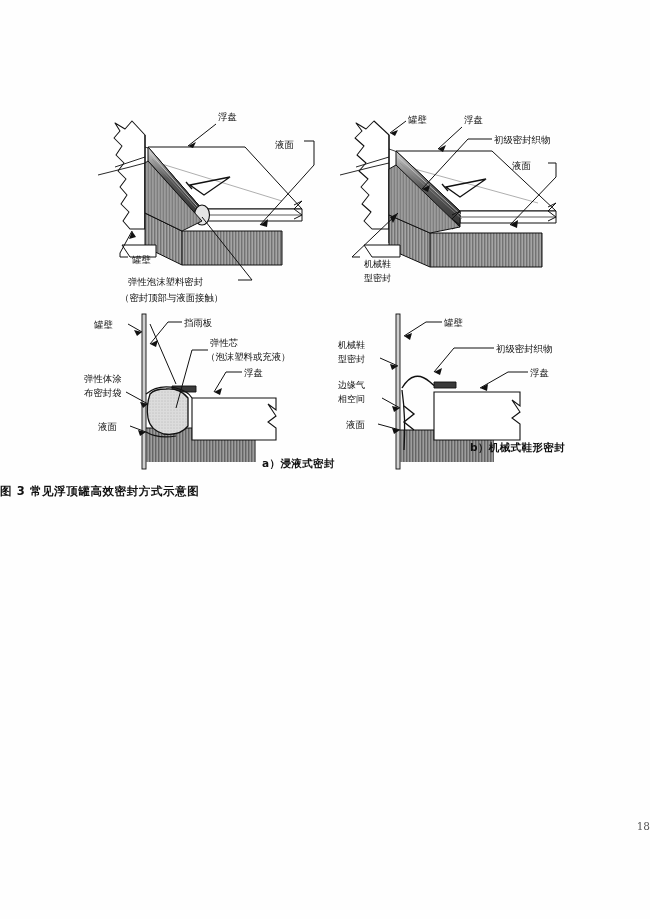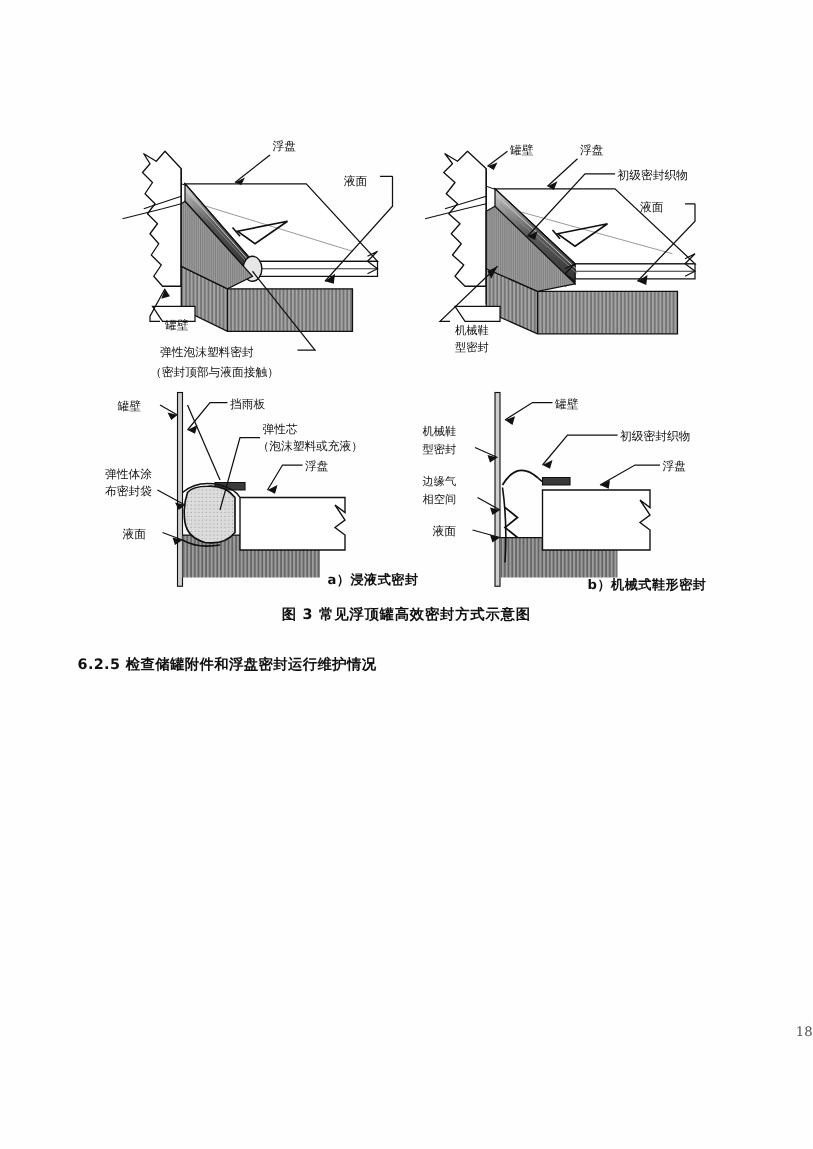--- a/index.html
+++ b/index.html
@@ -44,28 +44,28 @@
 
   .sublabel {
     position: absolute;
     font-size: 10.5px;
     font-weight: bold;
     letter-spacing: .4px;
     white-space: nowrap;
     color: #111;
   }
   .sub-a { left: 152px; top: 352px; margin-left: 48px; }
-  .sub-b { left: 408px; top: 356px; }
+  .sub-b { left: 408px; top: 336px; }
 
   
   .fig-caption {
     position: absolute;
     left: 0; right: 0;
     top: 484px;
-    text-align: center;
+    text-align: left;
     font-size: 11.5px;
     font-weight: bold;
     letter-spacing: .6px;
     color: #111;
   }
 
   .section-heading {
     position: absolute;
     left: 62px;
     top: 524px;
@@ -369,18 +369,17 @@
         <path d="M66 120 L58 118 L60 124 Z" fill="#111"></path>
       </svg>
     </div>
 
     <div class="sublabel sub-a">a）浸液式密封</div>
     <div class="sublabel sub-b">b）机械式鞋形密封</div>
   </div>
 
   <div class="fig-caption">图 3  常见浮顶罐高效密封方式示意图</div>
 
-  <div class="section-heading">6.2.5 检查储罐附件和浮盘密封运行维护情况</div>
 
 
   <div class="page-number">18</div>
 
 </div>
 
 </body></html>

